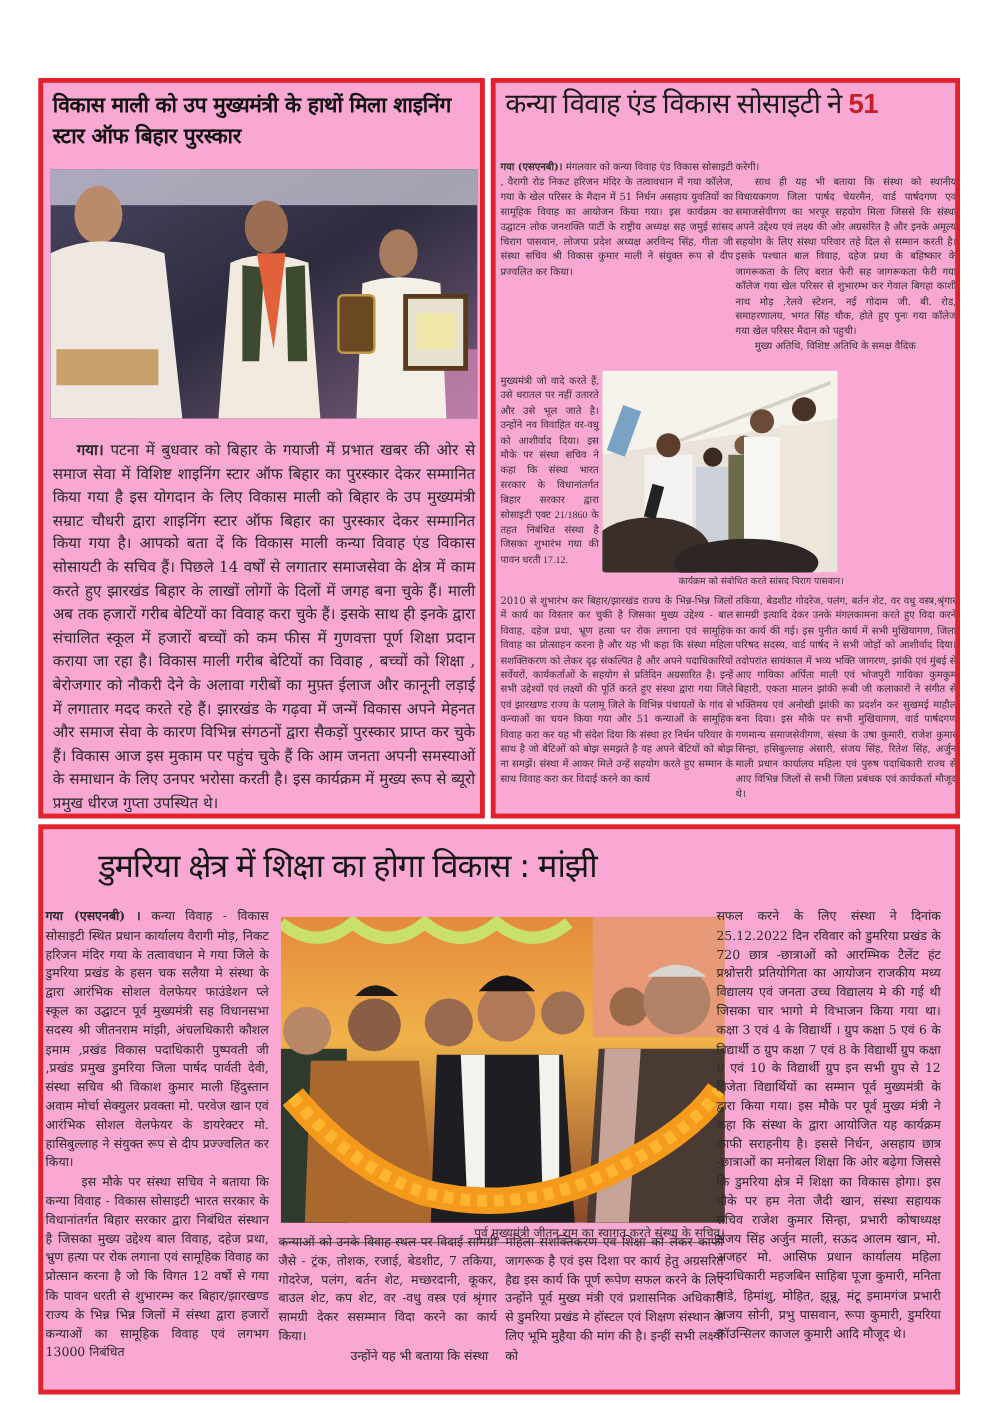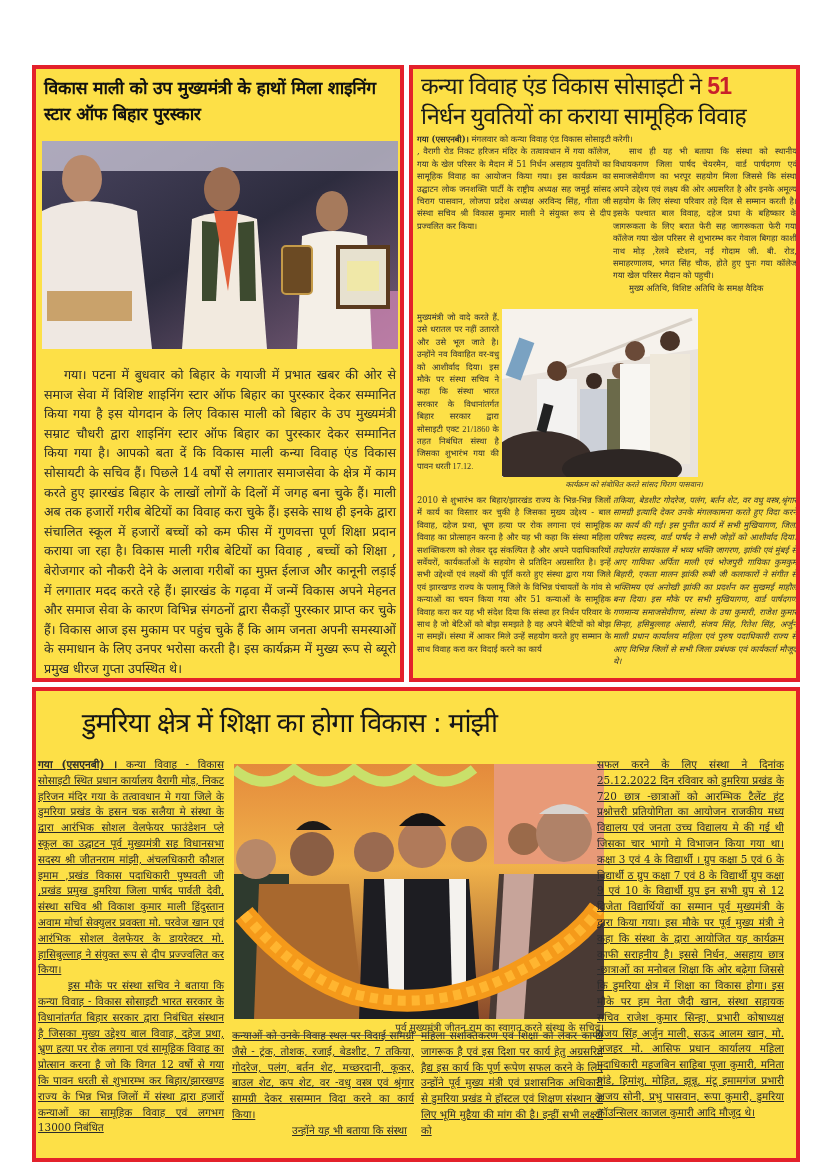--- a/index.html
+++ b/index.html
@@ -1,47 +1,47 @@
 <!DOCTYPE html>
 <html><head>
 <meta charset="utf-8">
 <style>
   * { box-sizing: border-box; margin: 0; padding: 0; }
   html, body { width: 827px; height: 1169px; background: #ffffff; overflow: hidden; }
   body { position: relative; font-family: "DejaVu Sans", sans-serif; color: #222; }
 
-  .box { position: absolute; border: 4px solid #e3212b; background: #fde047; overflow: hidden; }
+  .box { position: absolute; border: 4px solid #e3212b; background: #f9a8d4; overflow: hidden; }
 
   
   #a1 { left: 32px; top: 65px; width: 372px; height: 617px; }
   #a1 .head { position: absolute; left: 8px; top: 6px; width: 352px; font-family: "DejaVu Sans", sans-serif; font-weight: bold; font-size: 17.5px; line-height: 26px; color: #111; letter-spacing: -0.3px; }
   #a1 .photo { position: absolute; left: 6px; top: 72px; width: 356px; height: 208px; }
   #a1 .body { position: absolute; left: 8px; top: 296px; width: 352px; font-family: "DejaVu Serif", serif; font-size: 12.6px; line-height: 19.6px; text-align: justify; text-indent: 20px; color: #2a2a2a; }
-  #a1 .body b { font-weight: normal; }
+  #a1 .body b { font-weight: bold; }
 
   
   #a2 { left: 409px; top: 65px; width: 391px; height: 617px; }
   #a2 .head { position: absolute; left: 8px; top: 2px; width: 378px; font-family: Liberation Sans, sans-serif; font-size: 23px; line-height: 30px; color: #1a1a1a; letter-spacing: -0.6px; white-space: nowrap; }
   #a2 .head .num { color: #c8202a; font-weight: bold; }
   #a2 .col { position: absolute; font-family: "DejaVu Serif", serif; font-size: 8.3px; line-height: 12.4px; text-align: justify; color: #333; }
   #a2 .col p { text-indent: 16px; }
   #a2 .col p.noind { text-indent: 0; }
   #a2 .c1 { left: 4px; top: 64px; width: 194px; }
   #a2 .c2 { left: 200px; top: 64px; width: 184px; }
   #a2 .c1b { left: 4px; top: 243px; width: 82px; font-family: Liberation Serif, serif; }
   #a2 .c2b { left: 288px; top: 256px; width: 96px; }
   #a2 .c3 { left: 4px; top: 425px; width: 194px; }
-  #a2 .c4 { left: 200px; top: 425px; width: 184px; font-style: italic; }
+  #a2 .c4 { left: 200px; top: 425px; width: 184px; }
   #a2 .photo { position: absolute; left: 89px; top: 240px; width: 196px; height: 168px; }
-  #a2 .cap { position: absolute; left: 110px; top: 410px; width: 180px; font-family: "DejaVu Serif", serif; font-size: 7.6px; color: #333; text-align: right; font-style: italic; }
+  #a2 .cap { position: absolute; left: 110px; top: 410px; width: 180px; font-family: "DejaVu Serif", serif; font-size: 7.6px; color: #333; text-align: right; }
 
   
   #a3 { left: 32px; top: 687px; width: 768px; height: 475px; }
   #a3 .head { position: absolute; left: 6px; top: 2px; width: 756px; font-family: "DejaVu Sans", sans-serif; font-weight: normal; font-size: 27px; line-height: 60px; color: #161616; letter-spacing: -1px; white-space: nowrap; margin-left: 40px; }
-  #a3 .col { position: absolute; font-family: "DejaVu Serif", serif; font-size: 10.4px; line-height: 15.8px; text-align: justify; color: #2b2b2b; text-decoration: underline; }
+  #a3 .col { position: absolute; font-family: "DejaVu Serif", serif; font-size: 10.4px; line-height: 15.8px; text-align: justify; color: #2b2b2b; }
   #a3 .col p { text-indent: 30px; }
   #a3 .col p.noind { text-indent: 0; }
   #a3 .c1 { left: 2px; top: 66px; width: 186px; }
   #a3 .c2 { left: 196px; top: 337px; width: 182px; }
   #a3 .c3 { left: 385px; top: 337px; width: 182px; }
   #a3 .c4 { left: 561px; top: 66px; width: 187px; }
   #a3 .photo { position: absolute; left: 198px; top: 73px; width: 370px; height: 255px; }
   #a3 .cap { position: absolute; left: 198px; top: 329px; width: 370px; font-family: "DejaVu Serif", serif; font-size: 10px; color: #333; text-align: right; }
   #a3 .capline { position: absolute; left: 198px; top: 344px; width: 370px; height: 1px; background: #666; }
 </style>
@@ -83,21 +83,20 @@
   </div>
   <div class="body">
     <b>गया।</b>
     <span>पटना में बुधवार को बिहार के गयाजी में  प्रभात खबर की ओर से समाज सेवा में विशिष्ट शाइनिंग स्टार ऑफ बिहार का पुरस्कार देकर सम्मानित किया गया है इस योगदान के लिए विकास माली को बिहार के उप मुख्यमंत्री सम्राट चौधरी द्वारा शाइनिंग स्टार ऑफ बिहार का पुरस्कार देकर सम्मानित किया गया है। आपको बता दें कि विकास माली कन्या विवाह एंड विकास सोसायटी के सचिव हैं। पिछले 14 वर्षों से लगातार समाजसेवा के क्षेत्र में काम करते हुए झारखंड बिहार के लाखों लोगों के दिलों में जगह बना चुके हैं।  माली अब तक हजारों गरीब बेटियों का विवाह करा चुके हैं।   इसके साथ ही इनके द्वारा संचालित स्कूल में हजारों बच्चों को कम फीस में गुणवत्ता पूर्ण शिक्षा प्रदान कराया जा रहा है। विकास माली गरीब बेटियों का विवाह , बच्चों को शिक्षा , बेरोजगार को नौकरी देने के अलावा गरीबों का मुफ़्त ईलाज और कानूनी लड़ाई में लगातार मदद करते रहे हैं। झारखंड के गढ़वा में जन्में विकास अपने मेहनत और समाज सेवा के कारण विभिन्न संगठनों द्वारा सैकड़ों पुरस्कार प्राप्त कर चुके हैं। विकास आज इस मुकाम पर पहुंच चुके हैं कि आम जनता अपनी समस्याओं के समाधान के लिए उनपर भरोसा करती है। इस कार्यक्रम में मुख्य रूप से ब्यूरो प्रमुख धीरज गुप्ता उपस्थित थे।</span>
   </div>
 </div>
 
 <div class="box" id="a2">
   <div class="head">
     <div><span>कन्या विवाह एंड विकास सोसाइटी ने</span> <span class="num">51</span></div>
-    <div>निर्धन युवतियों का कराया सामूहिक विवाह</div>
   </div>
 
   <div class="col c1">
     <p class="noind"><b>गया (एसएनबी)।</b> <span>मंगलवार को कन्या विवाह एंड विकास सोसाइटी , वैरागी रोड निकट हरिजन मंदिर के तत्वावधान में गया कॉलेज, गया के खेल परिसर के मैदान में 51 निर्धन असहाय युवतियों का सामूहिक विवाह का आयोजन किया गया। इस कार्यक्रम का उद्घाटन लोक जनशक्ति पार्टी के राष्ट्रीय अध्यक्ष सह जमुई सांसद चिराग पासवान, लोजपा प्रदेश अध्यक्ष अरविन्द सिंह, गीता जी संस्था सचिव श्री विकास कुमार माली ने संयुक्त रूप से दीप प्रज्वलित कर किया।</span></p>
   </div>
   <div class="col c1b">
     <p class="noind">मुख्यमंत्री जो वादे करते हैं, उसे धरातल पर नहीं उतारते और उसे भूल जाते है। उन्होंने नव विवाहित वर-वधु को आशीर्वाद दिया। इस मौके पर संस्था सचिव ने कहा कि संस्था भारत सरकार के विधानांतर्गत बिहार सरकार द्वारा सोसाइटी एक्ट 21/1860 के तहत निबंधित संस्था है जिसका शुभारंभ गया की पावन धरती 17.12.</p>
   </div>
 
   <div class="col c2">

